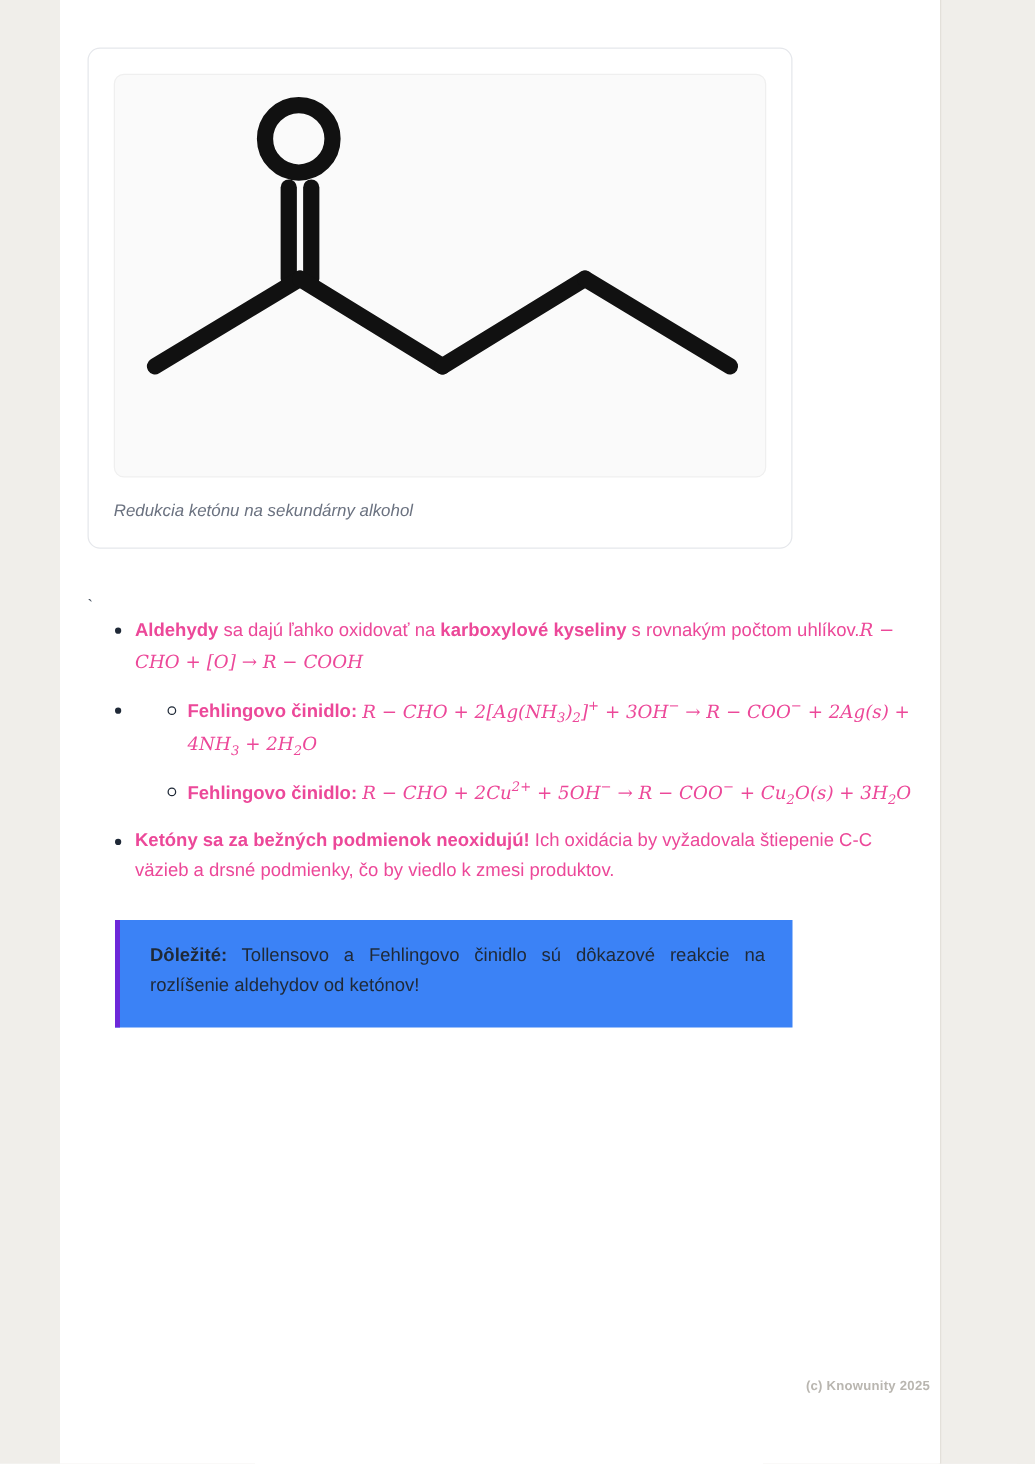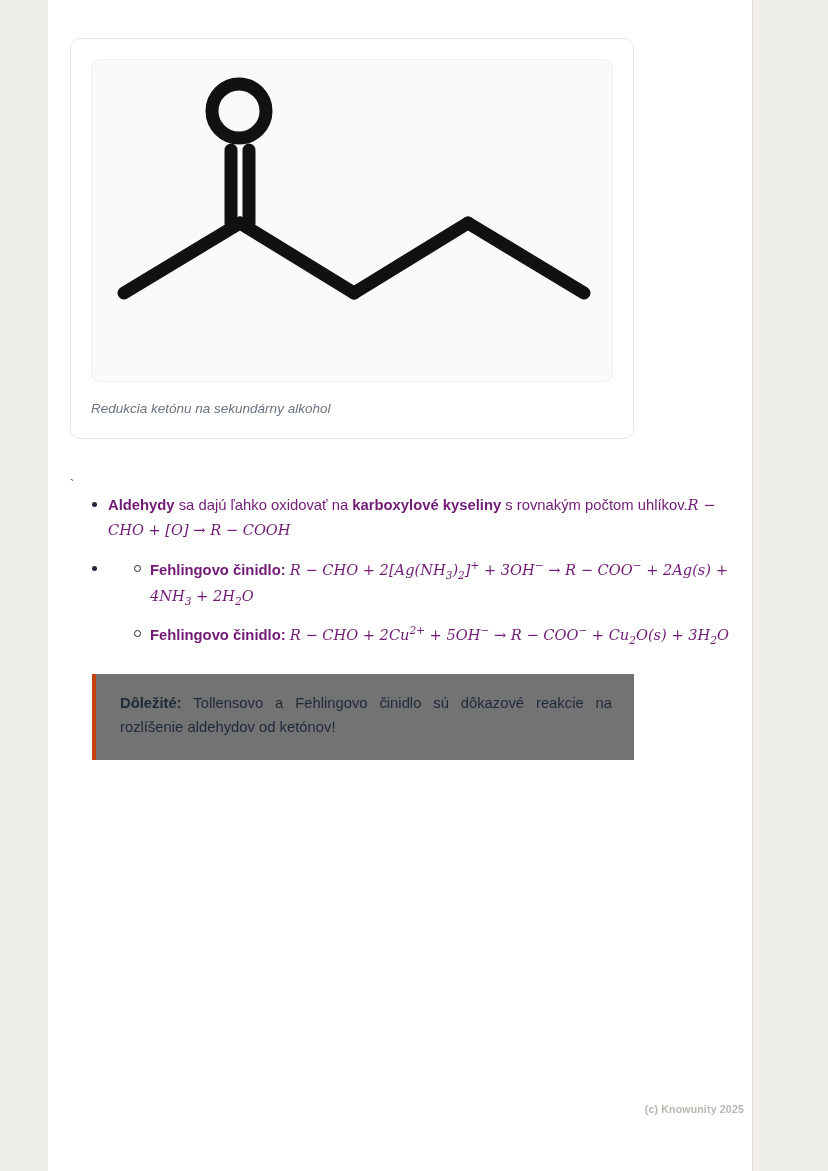--- a/index.html
+++ b/index.html
@@ -94,21 +94,21 @@
     margin: 0;
     padding-left: 22px;
     list-style: none;
   }
   ul.level1 > li {
     position: relative;
     padding-left: 16px;
     margin-bottom: 14px;
     font-size: 14.8px;
     line-height: 1.62;
-    color: #701a75;
+    color: #ec4899;
   }
   ul.level1 > li::before {
     content: "";
     position: absolute;
     left: 0;
     top: 9px;
     width: 5px;
     height: 5px;
     background: #1f2937;
     border-radius: 50%;
@@ -167,22 +167,22 @@
     font-size: 14.6px;
     white-space: normal;
   }
   sub { font-size: 0.72em; }
   sup { font-size: 0.72em; }
 
   
   .callout {
     margin: 26px 0 0 22px;
     width: 542px;
-    background: #737373;
-    border-left: 4px solid #c2410c;
+    background: #3b82f6;
+    border-left: 4px solid #6d28d9;
     padding: 18px 22px 20px 24px;
     font-size: 14.8px;
     line-height: 1.62;
     text-align: justify;
   }
 
   .footer-credit {
     position: absolute;
     right: 8px;
     bottom: 56px;
@@ -239,20 +239,23 @@
             <span class="math">R − CHO + 2[Ag(NH<sub>3</sub>)<sub>2</sub>]<sup>+</sup> + 3OH<sup>−</sup> → R − COO<sup>−</sup> + 2Ag(s) + 4NH<sub>3</sub> + 2H<sub>2</sub>O</span>
           </li>
 
           <li>
             <b>Fehlingovo činidlo:</b>
             <span class="math">R − CHO + 2Cu<sup>2+</sup> + 5OH<sup>−</sup> → R − COO<sup>−</sup> + Cu<sub>2</sub>O(s) + 3H<sub>2</sub>O</span>
           </li>
         </ul>
       </li>
 
+      <li>
+        <b>Ketóny sa za bežných podmienok neoxidujú!</b><span> Ich oxidácia by vyžadovala štiepenie C-C väzieb a drsné podmienky, čo by viedlo k zmesi produktov.</span>
+      </li>
     </ul>
 
     <div class="callout">
       <b>Dôležité:</b><span> Tollensovo a Fehlingovo činidlo sú dôkazové reakcie na rozlíšenie aldehydov od ketónov!</span>
     </div>
 
   </div>
 
   <div class="footer-credit">(c) Knowunity 2025</div>
 </div>

